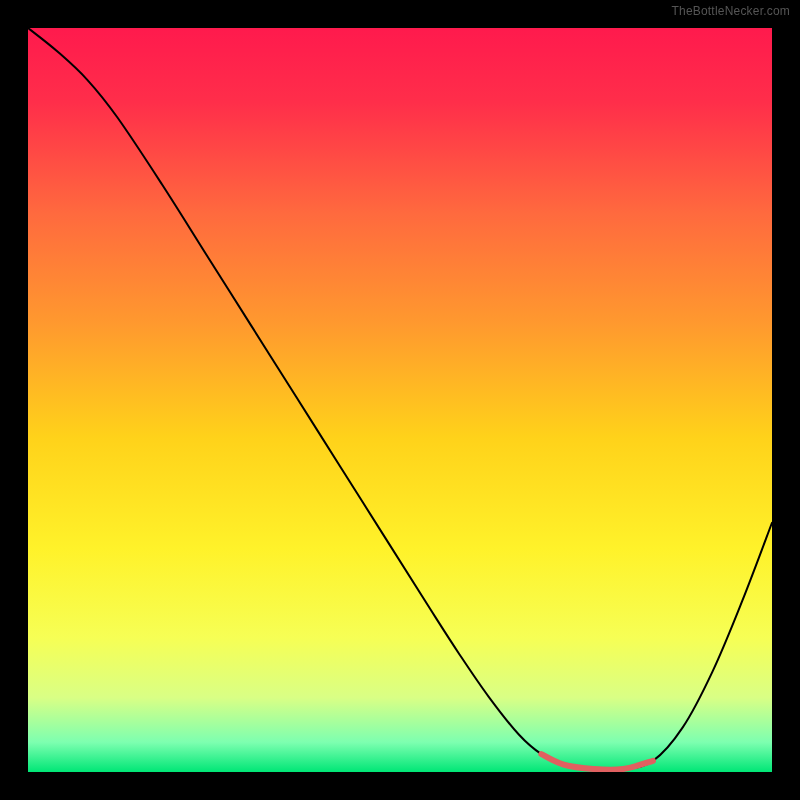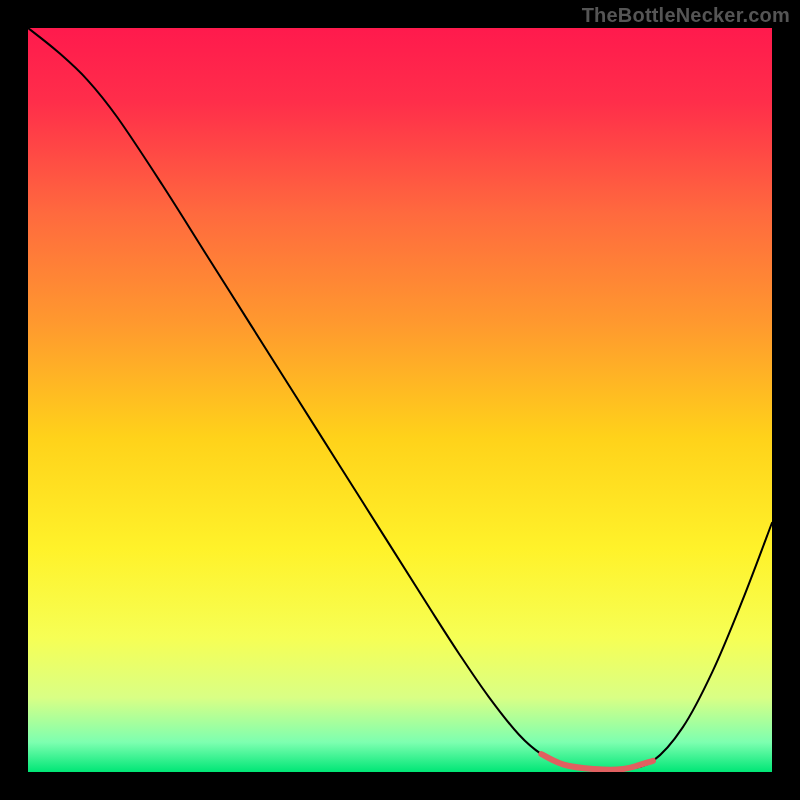--- a/index.html
+++ b/index.html
@@ -14,22 +14,22 @@
     position: relative;
     width: 800px;
     height: 800px;
     background: #000;
   }
   .watermark {
     position: absolute;
     top: 4px;
     right: 10px;
     font-family: Arial, Helvetica, sans-serif;
-    font-size: 20px;
-    font-weight: 700;
+    font-size: 12px;
+    font-weight: 400;
     color: #555;
     letter-spacing: 0.2px;
     z-index: 5;
   }
   .plot {
     position: absolute;
     left: 28px;
     top: 28px;
     width: 744px;
     height: 744px;

